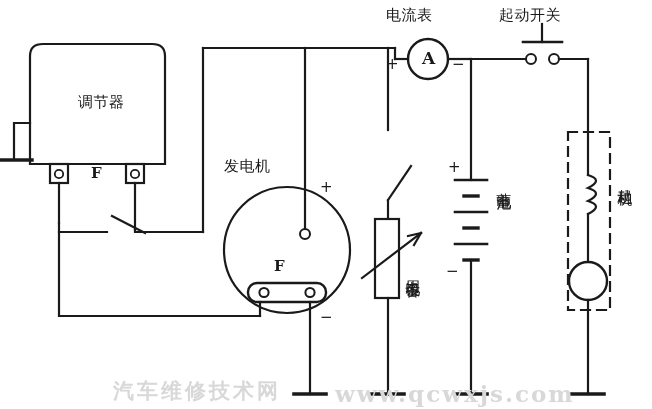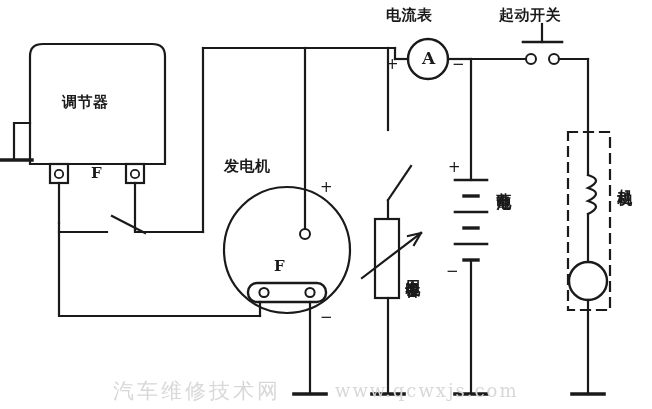--- a/index.html
+++ b/index.html
@@ -21,21 +21,21 @@
     position: absolute;
     left: 0;
     top: 0;
     width: 652px;
     height: 409px;
   }
   .lbl {
     position: absolute;
     color: #1a1a1a;
     font-family: "DejaVu Sans", "Liberation Sans", sans-serif;
-    font-weight: 700;
+    font-weight: 400;
     line-height: 1.0;
     white-space: nowrap;
     -webkit-font-smoothing: antialiased;
   }
   .lbl-cn {
     font-size: 15px;
     letter-spacing: 0.5px;
   }
   .lbl-vert {
     font-size: 15px;
@@ -56,32 +56,32 @@
     color: #1a1a1a;
   }
   .lbl-meter {
     font-family: "DejaVu Serif", "Liberation Serif", serif;
     font-size: 17px;
     font-weight: 700;
   }
   .watermark {
     position: absolute;
     color: #d8d8d8;
-    font-weight: 400;
+    font-weight: 700;
     white-space: nowrap;
     user-select: none;
   }
   .wm-cn {
     font-family: "DejaVu Sans", "Liberation Sans", sans-serif;
     font-size: 21px;
     letter-spacing: 3px;
   }
   .wm-url {
     font-family: "DejaVu Serif", "Liberation Serif", serif;
-    font-size: 18px;
+    font-size: 23px;
     letter-spacing: 2px;
   }
 </style>
 </head>
 <body>
 
 <div id="stage">
 
   <svg id="diagram" viewBox="0 0 652 409">
     <g fill="none" stroke="#1a1a1a" stroke-width="2.2" stroke-linecap="square" stroke-linejoin="miter">
@@ -220,21 +220,21 @@
         <line x1="572" y1="394" x2="604" y2="394" stroke-width="3.6"></line>
       </g>
 
       <g>
         
       </g>
 
     </g>
   </svg>
 
-  <div class="lbl lbl-cn" style="left:62px; top:95px;">调节器</div>
+  <div class="lbl lbl-cn" style="left:78px; top:95px;">调节器</div>
 
   <div class="lbl lbl-sym" style="left:91px; top:166px;">F</div>
 
   <div class="lbl lbl-cn" style="left:224px; top:159px;">发电机</div>
 
   <div class="lbl lbl-sym" style="left:274px; top:259px;">F</div>
 
   <div class="lbl lbl-sign" style="left:320px; top:180px;">+</div>
 
   <div class="lbl lbl-sign" style="left:320px; top:310px;">−</div>

